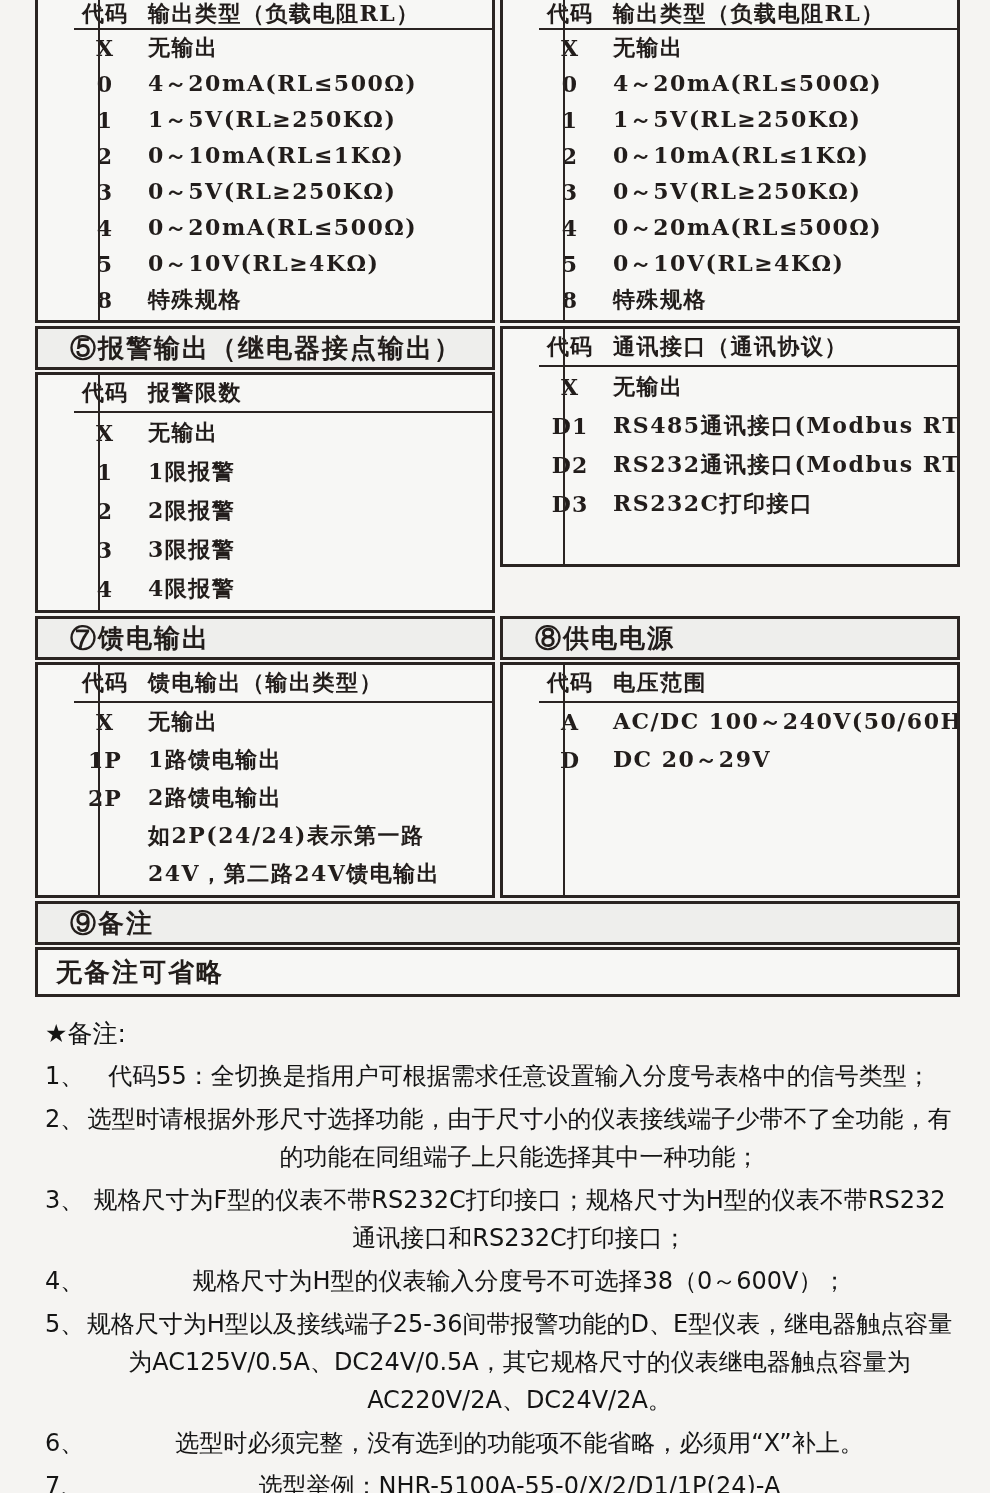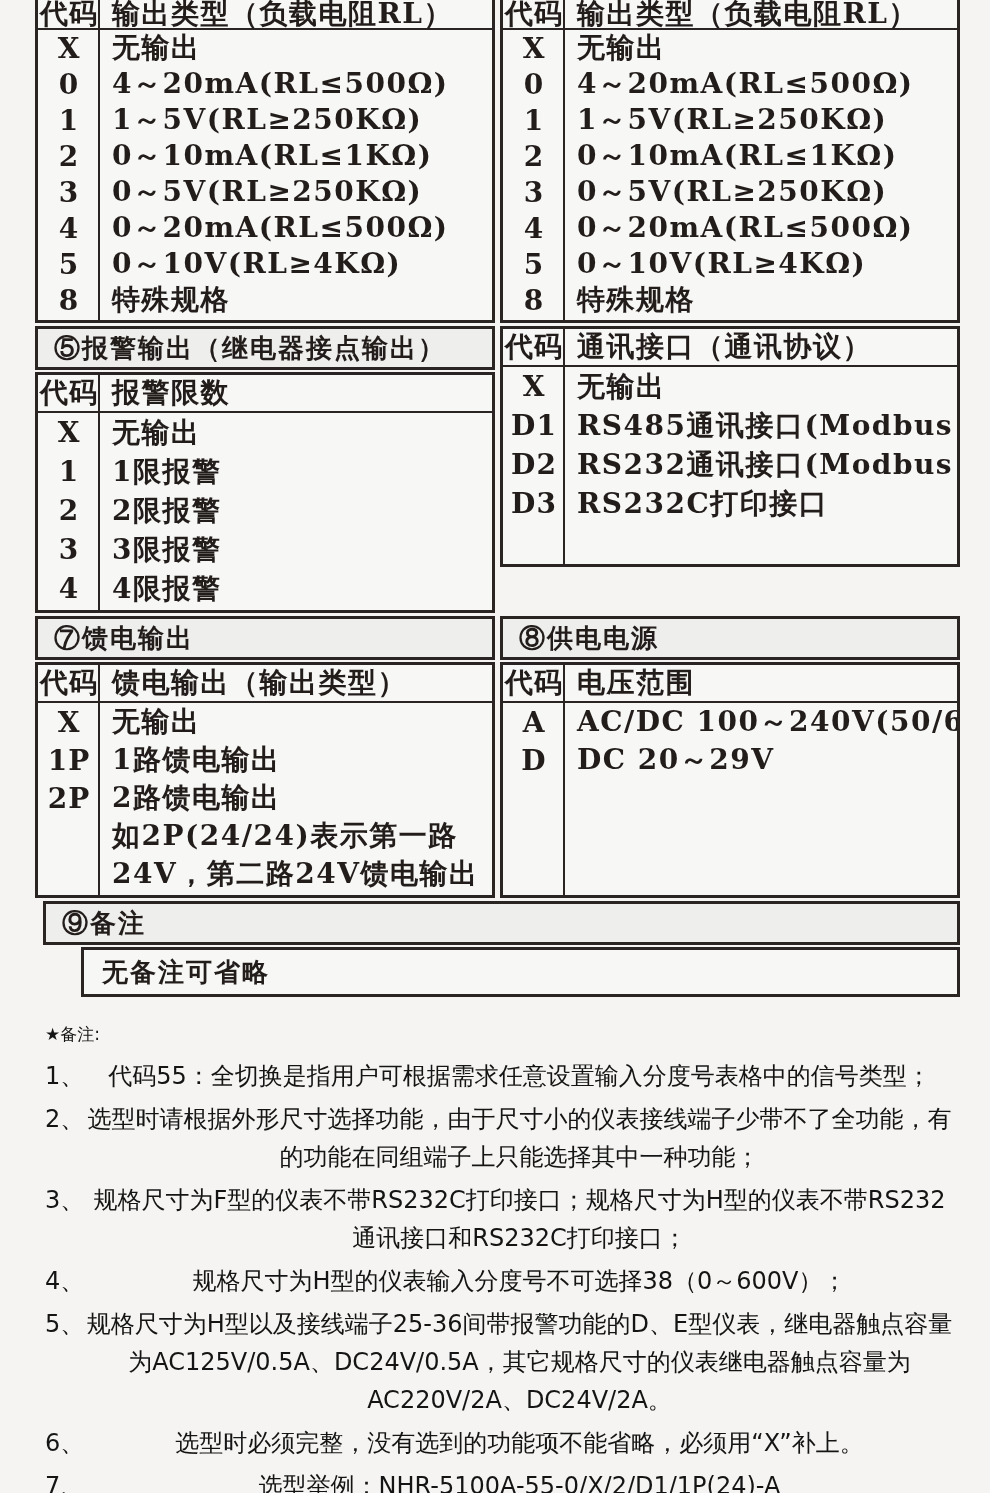--- a/index.html
+++ b/index.html
@@ -16,22 +16,23 @@
   .content { position: absolute; left: 35px; top: 0; width: 925px; }
 
   .band { display: flex; gap: 5px; margin-bottom: 3px; }
   .half { width: 460px; flex: none; display: flex; flex-direction: column; }
 
   .tbl {
     position: relative;
     border: 3px solid #2a2422;
     background: #f7f7f5;
     font-weight: bold;
-    font-size: 28px;
+    font-size: 22px;
     overflow: hidden;
+    padding-left: 36px;
   }
   
   .tbl::after {
     content: "";
     position: absolute;
     left: 60px; top: 0; bottom: 0;
     width: 2px;
     background: #2a2422;
   }
   .tr { display: flex; align-items: center; }
@@ -41,53 +42,52 @@
 
   .band1 .tbl { border-top: none; height: 323px; }
   .band1 .tr.th { height: 30px; }
   .band1 .tr { height: 36px; }
 
   .sec {
     border: 3px solid #2a2422;
     background: #eeeeec;
     height: 44px;
     line-height: 38px;
-    padding-left: 16px;
+    padding-left: 32px;
     font-weight: bold;
     font-size: 26px;
     letter-spacing: 2px;
     margin-bottom: 2px;
   }
   .band2 .tbl { height: 241px; }
   .band2 .tr.th { height: 38px; }
   .band2 .tr { height: 39px; }
   .band3 .tbl { height: 236px; }
   .band3 .tr.th { height: 38px; }
   .band3 .tr { height: 38px; }
 
-  .fullsec { margin-bottom: 2px; margin-left: 8px; }
+  .fullsec { margin-bottom: 2px; }
   .rowbox {
     border: 3px solid #2a2422;
     background: #f7f7f5;
     height: 50px;
     line-height: 44px;
     padding-left: 18px;
     font-weight: bold;
     font-size: 26px;
     letter-spacing: 2px;
-    margin-left: 46px;
   }
 
   .notes {
     margin: 18px 4px 0 10px;
     font-family: "DejaVu Sans", "Liberation Sans", sans-serif;
     font-size: 24px;
     color: #141414;
   }
-  .note-title { font-size: 17px; line-height: 38px; margin-bottom: 4px; }
+  .note-title { font-size: 25px; line-height: 38px; margin-bottom: 4px; }
   .note { display: flex; line-height: 38px; margin-bottom: 5px; }
   .note .num { flex: none; width: 38px; }
   .note .txt { flex: 1; text-align: center; }
 </style>
 </head>
 <body>
 
 <div class="page">
   <div class="content">
 

